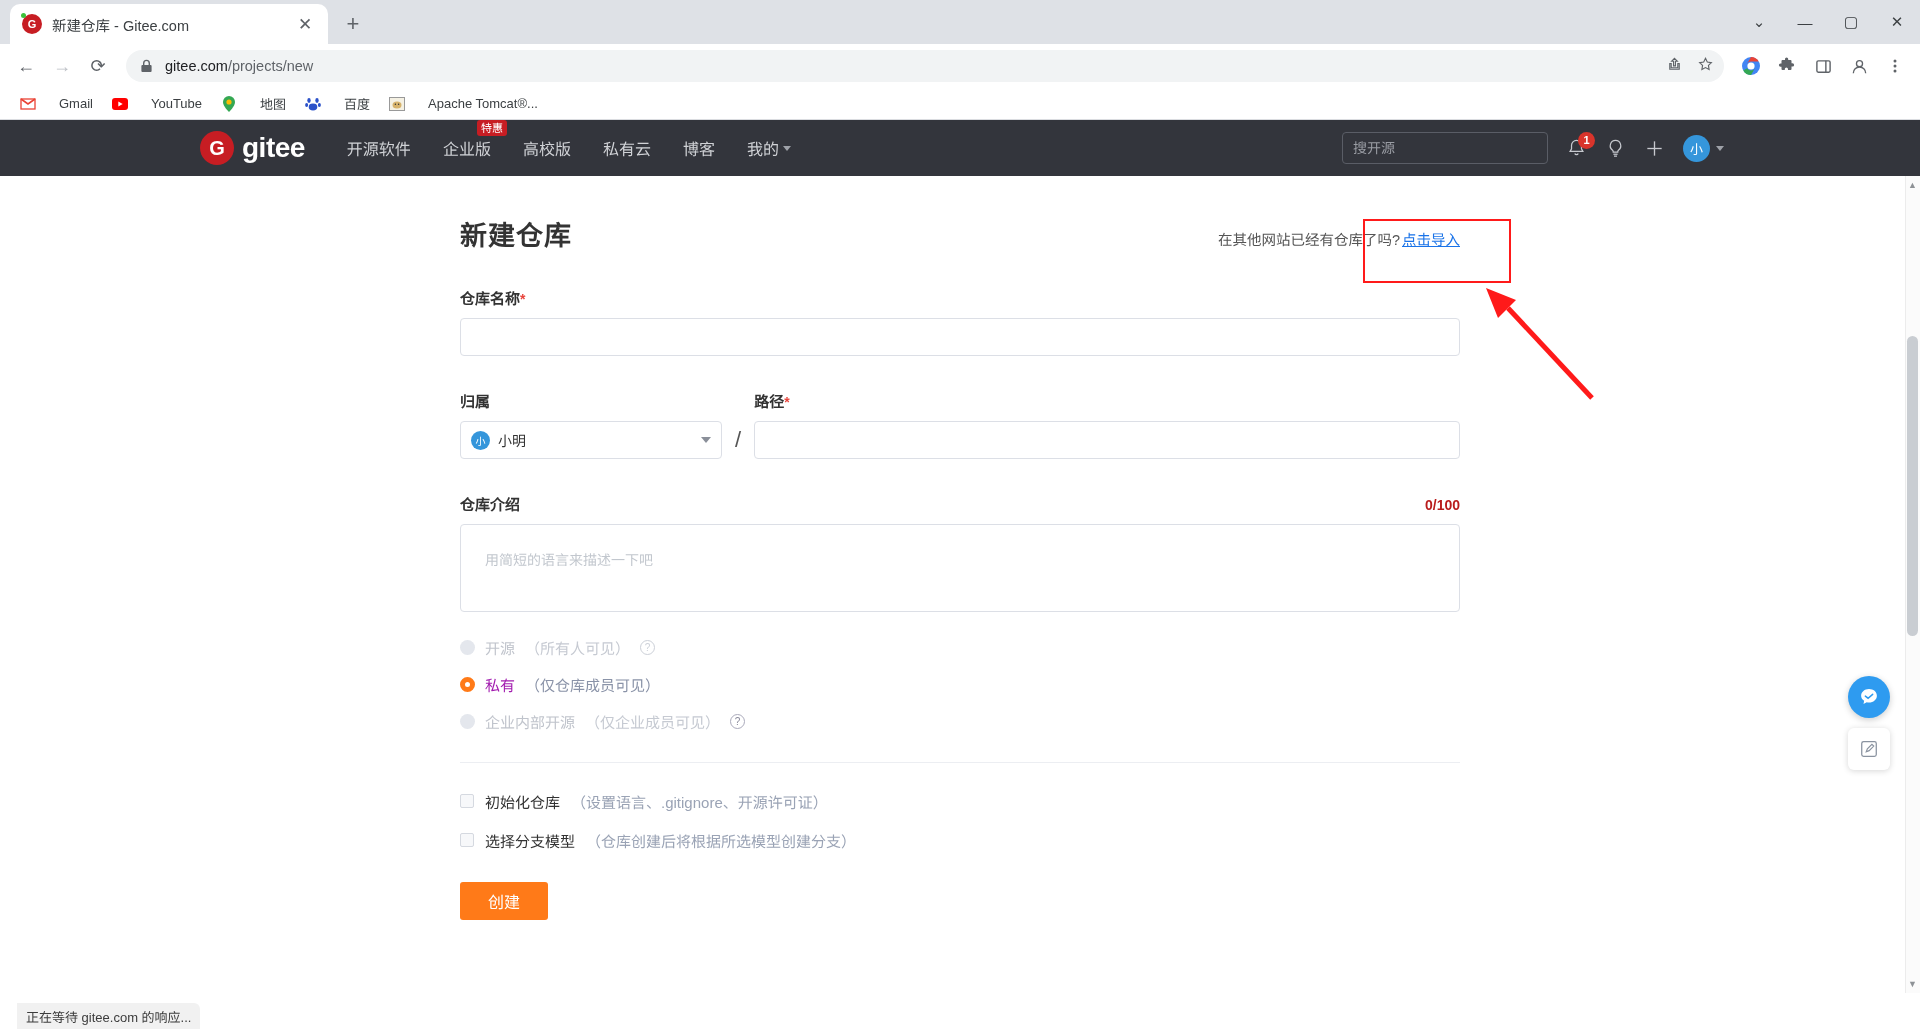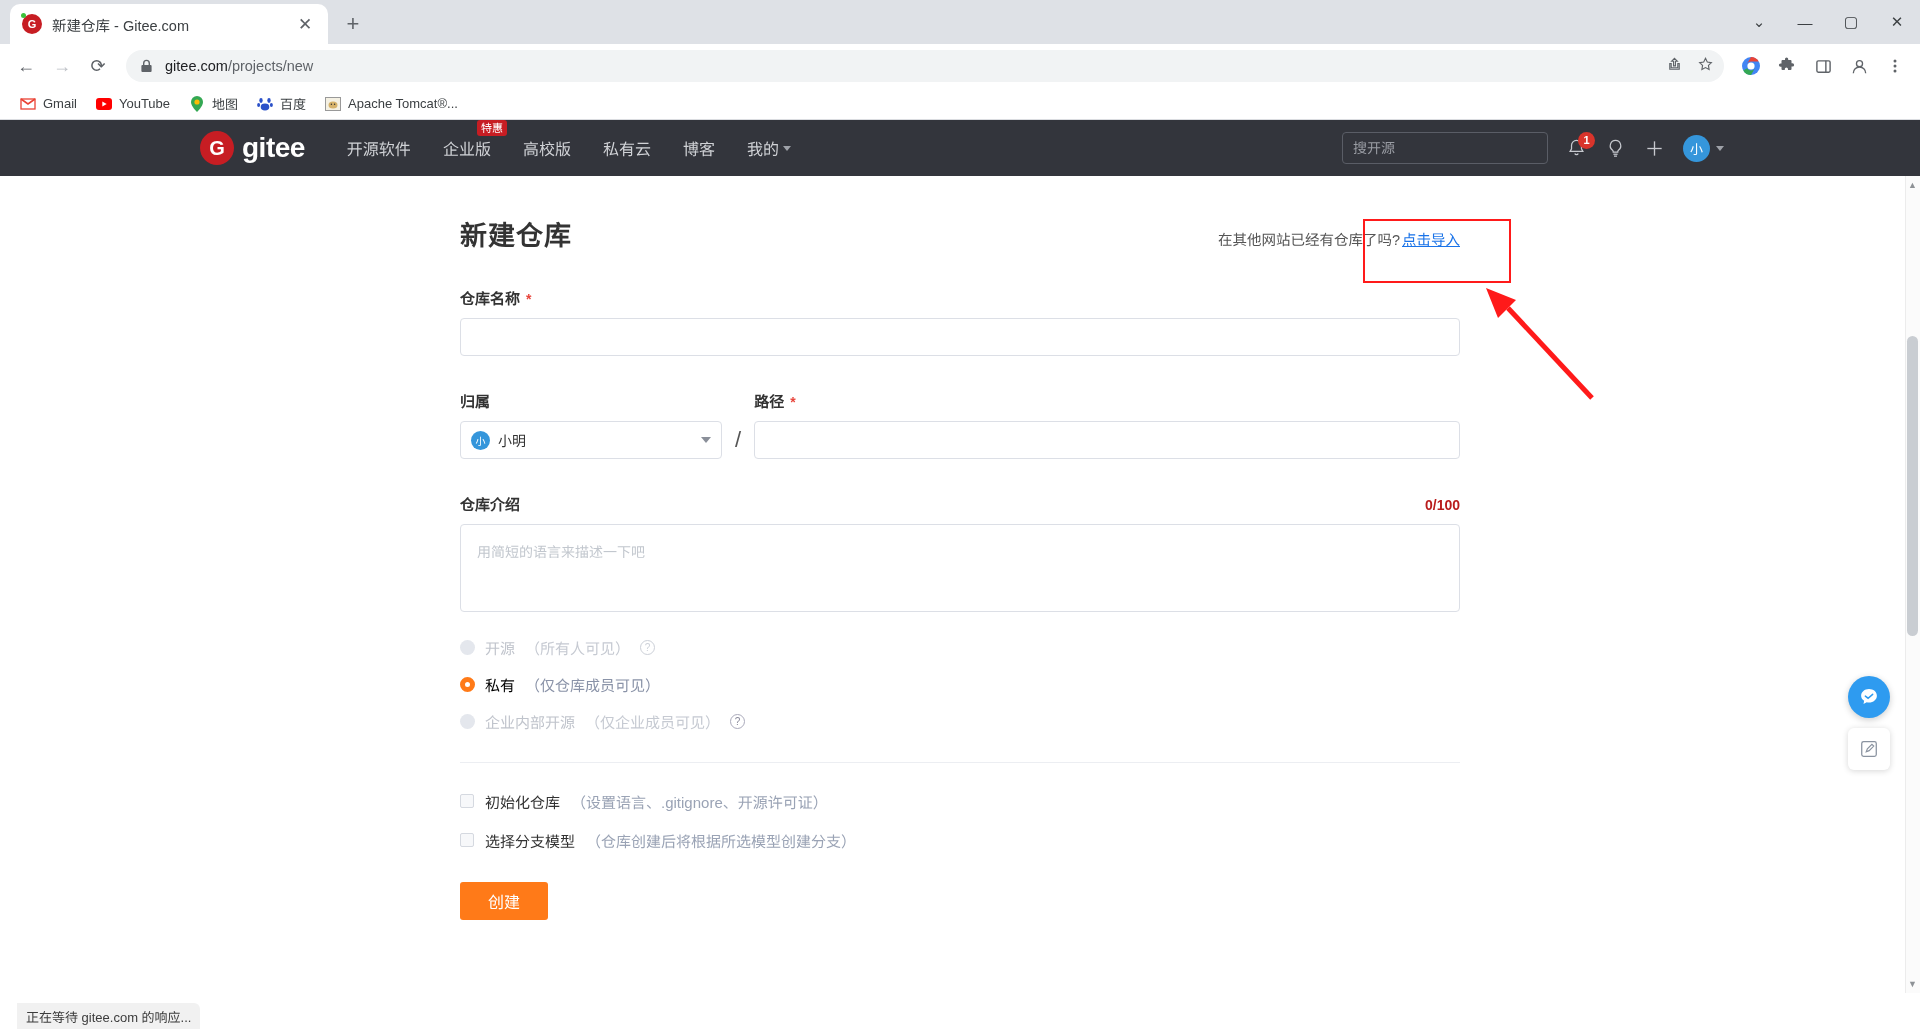--- a/index.html
+++ b/index.html
@@ -78,21 +78,21 @@
   .tb-icon {
     width: 30px; height: 30px; display:flex; align-items:center;
     justify-content:center; color:#5f6368; font-size: 16px;
   }
 
   .bookmarks {
     height: 32px; background:#fff; display:flex; align-items:center;
     padding: 0 12px; gap: 3px; border-bottom: 1px solid #dadce0;
   }
   .bm {
-    display:flex; align-items:center; gap:7px; padding: 4px 8px;
+    display:flex; align-items:center; gap:23px; padding: 4px 8px;
     border-radius: 4px; font-size: 13px; color:#3c4043; white-space:nowrap;
   }
   .bm-ico { width: 16px; height:16px; display:flex; align-items:center; justify-content:center; font-size:12px; flex:none; }
 
   
   .gt-header {
     height: 56px; background:#33353c;
     display:flex; align-items:center; padding: 0 0 0 0;
     position: relative;
   }
@@ -136,21 +136,21 @@
   .page { background:#fff; position:relative; height: 817px; }
   .content { width: 1000px; margin: 0 auto; padding-top: 38px; position:relative; }
   .row-top { display:flex; align-items:baseline; }
   .page-title { font-size: 27px; color:#333; font-weight: 600; letter-spacing:1px;font-family:Liberation Mono, monospace; }
   .import-note {
     margin-left:auto; font-size: 14.5px; color:#555; display:flex; align-items:baseline; gap:2px;
   }
   .import-link { color:#1a73e8; }
 
   .field { margin-top: 34px; }
-  .flabel { font-size: 15px; color:#333; font-weight:600; margin-bottom: 10px; display:flex; align-items:baseline; gap:6px;}
+  .flabel { font-size: 15px; color:#333; font-weight:600; margin-bottom: 10px; display:flex; align-items:baseline; gap:0;}
   .req { color:#e8453c; font-size:14px; }
   .inp {
     width: 100%; height: 38px; border:1px solid #dcdfe6; border-radius:4px;
     background:#fff; font-size:14px; padding: 0 10px; outline:none; color:#333;
   }
   .two-col { display:flex; gap: 0; align-items:flex-end; }
   .col-owner { width: 262px; }
   .sel {
     width:100%; height:38px; border:1px solid #dcdfe6; border-radius:4px;
     display:flex; align-items:center; padding: 0 10px; background:#fff;
@@ -160,31 +160,31 @@
     font-size:10px; display:flex;align-items:center;justify-content:center; flex:none;}
   .sel-caret { margin-left:auto; width:0;height:0;
     border-left:5px solid transparent;border-right:5px solid transparent;border-top:6px solid #8a8f99; }
   .slash { font-size: 22px; color:#555; padding: 0 13px 6px 13px; }
   .col-path { flex: 1; }
 
   .desc-head { display:flex; align-items:baseline; }
   .counter { margin-left:auto; font-size: 14px; color:#b91c1c; }
   .ta {
     width:100%; height: 88px; border:1px solid #dcdfe6; border-radius:4px;
-    padding: 16px; font-size: 14px; color:#333; resize:none; outline:none;
+    padding: 24px; font-size: 14px; color:#333; resize:none; outline:none;
     font-family: "Liberation Sans", sans-serif;
   }
   .ta::placeholder { color:#c2c7ce; }
 
   .radios { margin-top: 16px; }
   .radio-row { display:flex; align-items:center; gap: 10px; height: 30px; font-size: 15px; }
   .radio-row + .radio-row { margin-top: 7px; }
   .rdot { width:15px;height:15px;border-radius:50%;background:#e4e7ed; flex:none; }
   .rdot.on { background:#fff; border: 5px solid #ff7a18; width:15px;height:15px; }
-  .r-main { color:#000000; }
+  .r-main { color:#a21caf; }
   .r-main.dim { color:#c0c4cc; }
   .r-sub { color:#8a93a8; }
   .r-sub.dim { color:#c6cad2; }
   .qmark {
     width:15px;height:15px;border-radius:50%;border:1px solid #aab; color:#889;
     font-size:10px; display:flex;align-items:center;justify-content:center; flex:none;
   }
   .qmark.dim { border-color:#ccd0d8; color:#ccd0d8; }
   .divider { height:1px; background:#eceef2; margin: 26px 0 0 0; }
 

